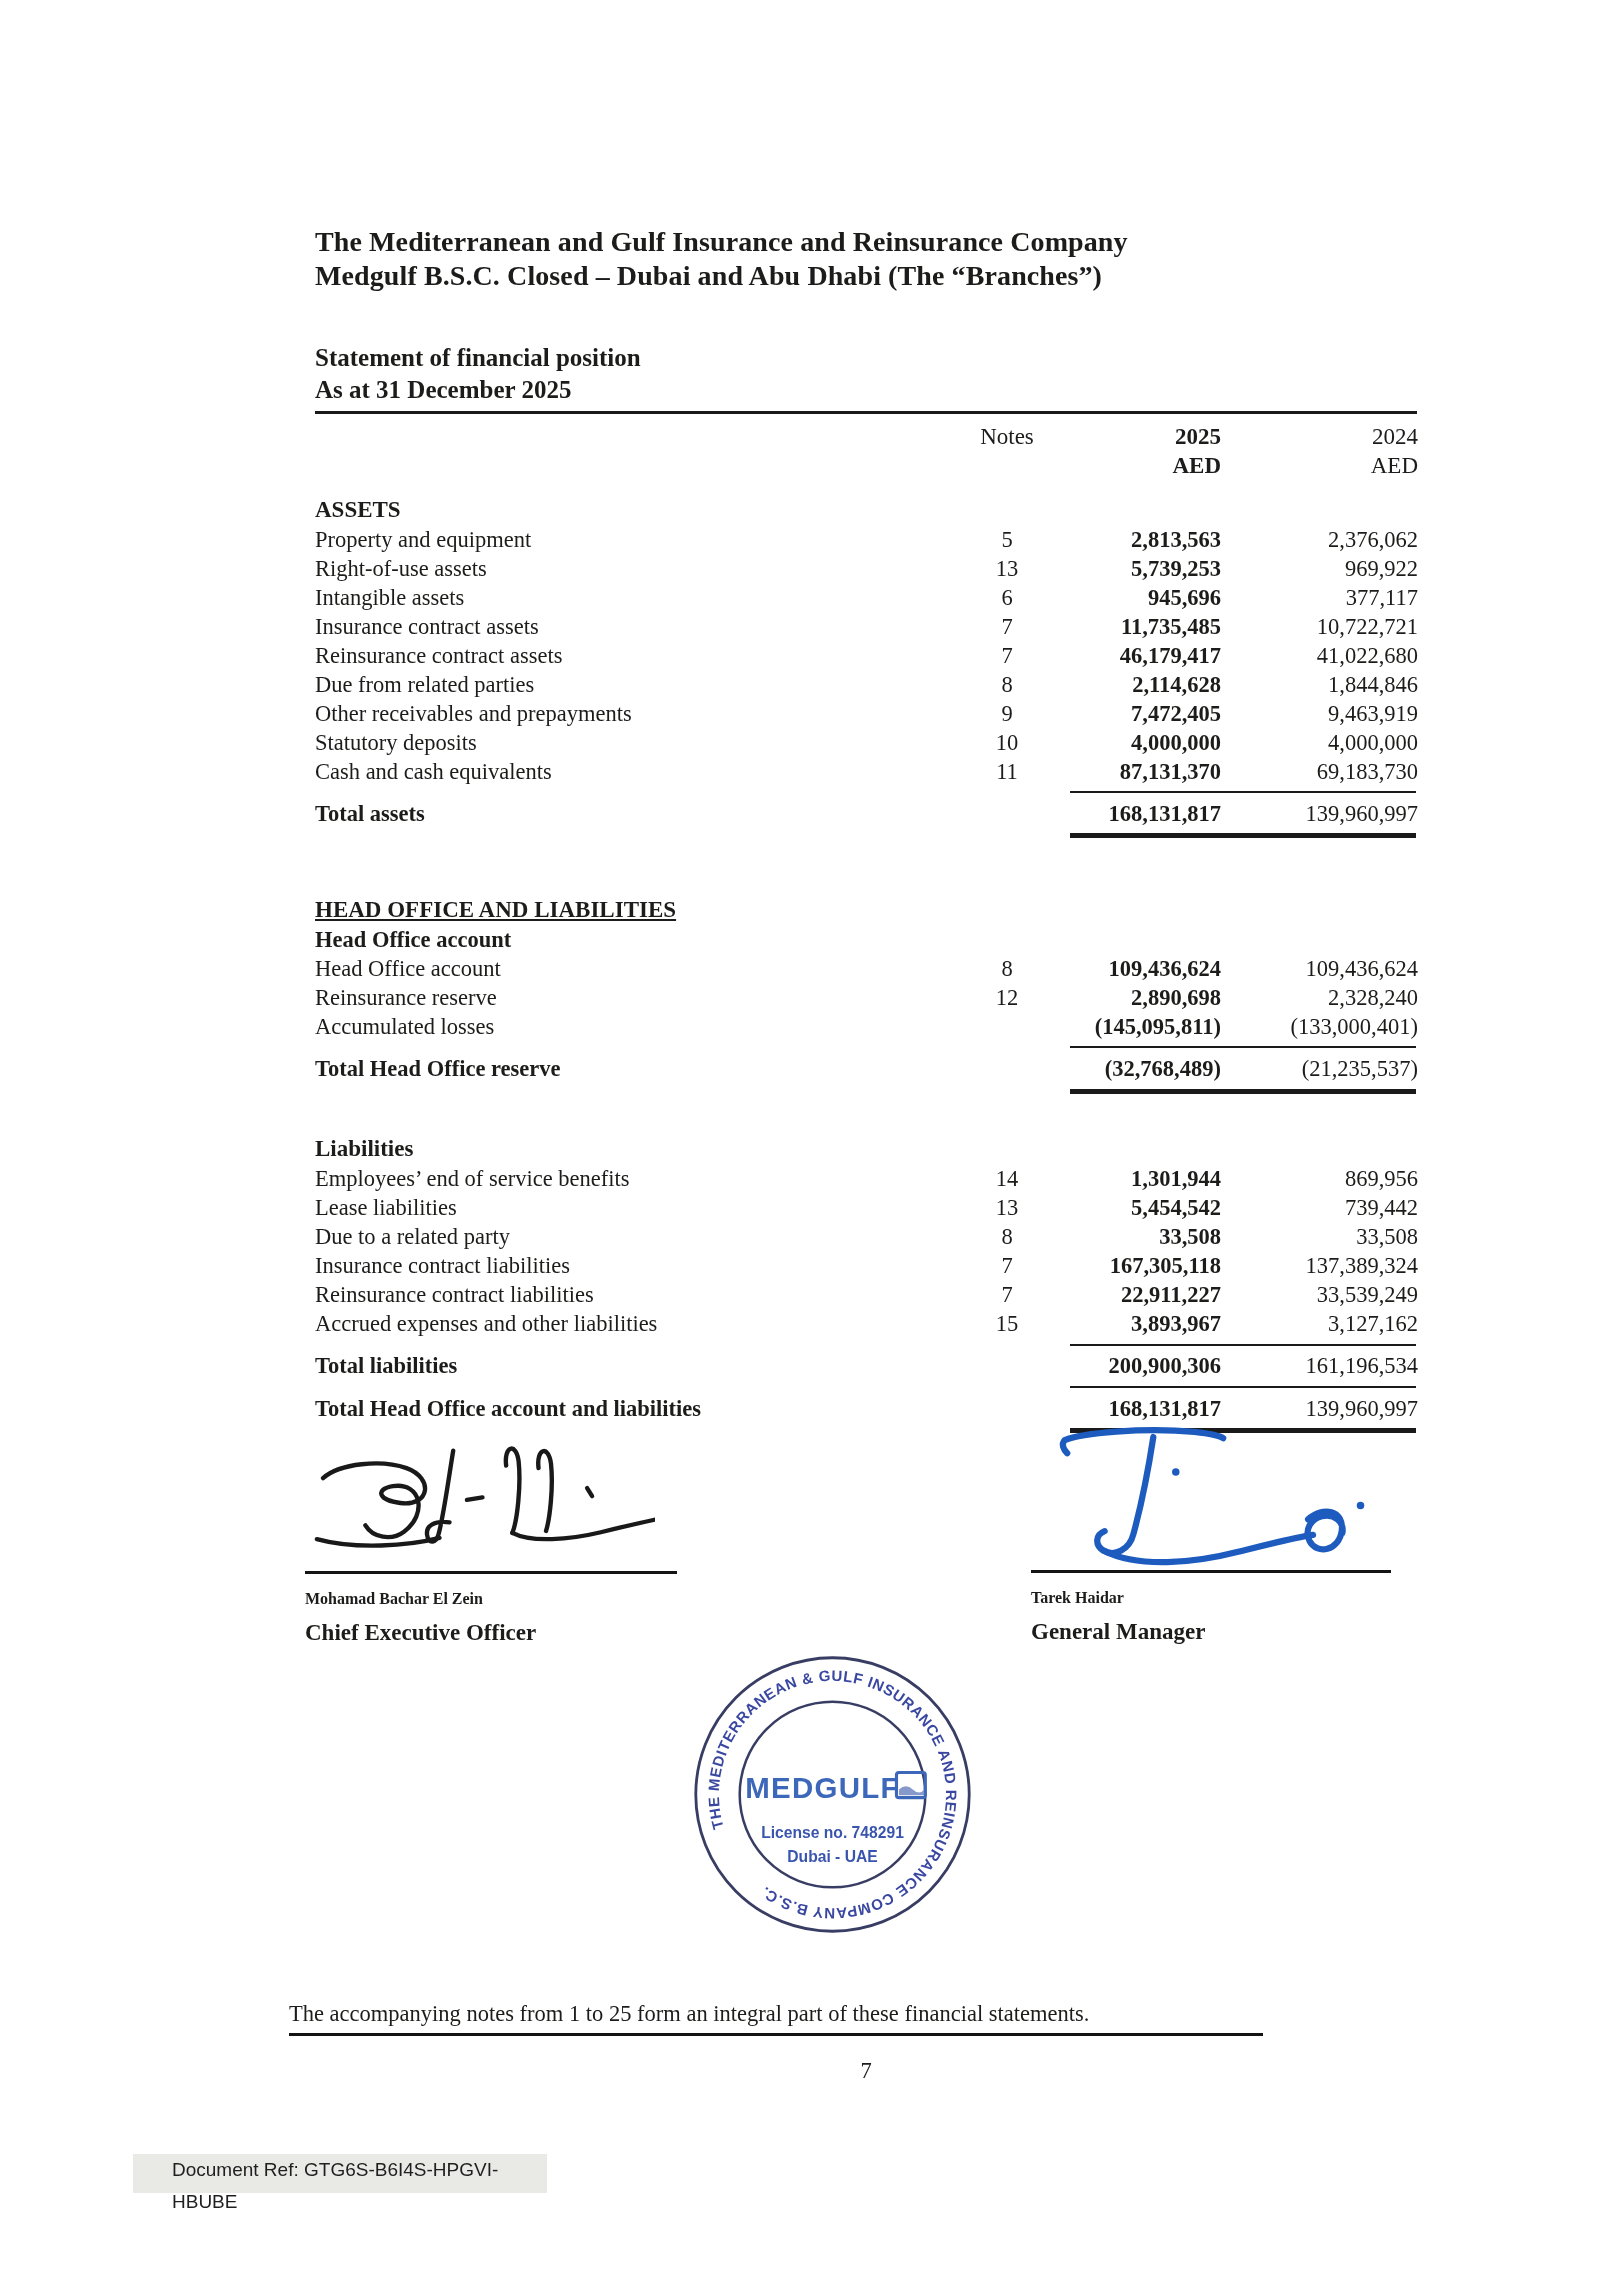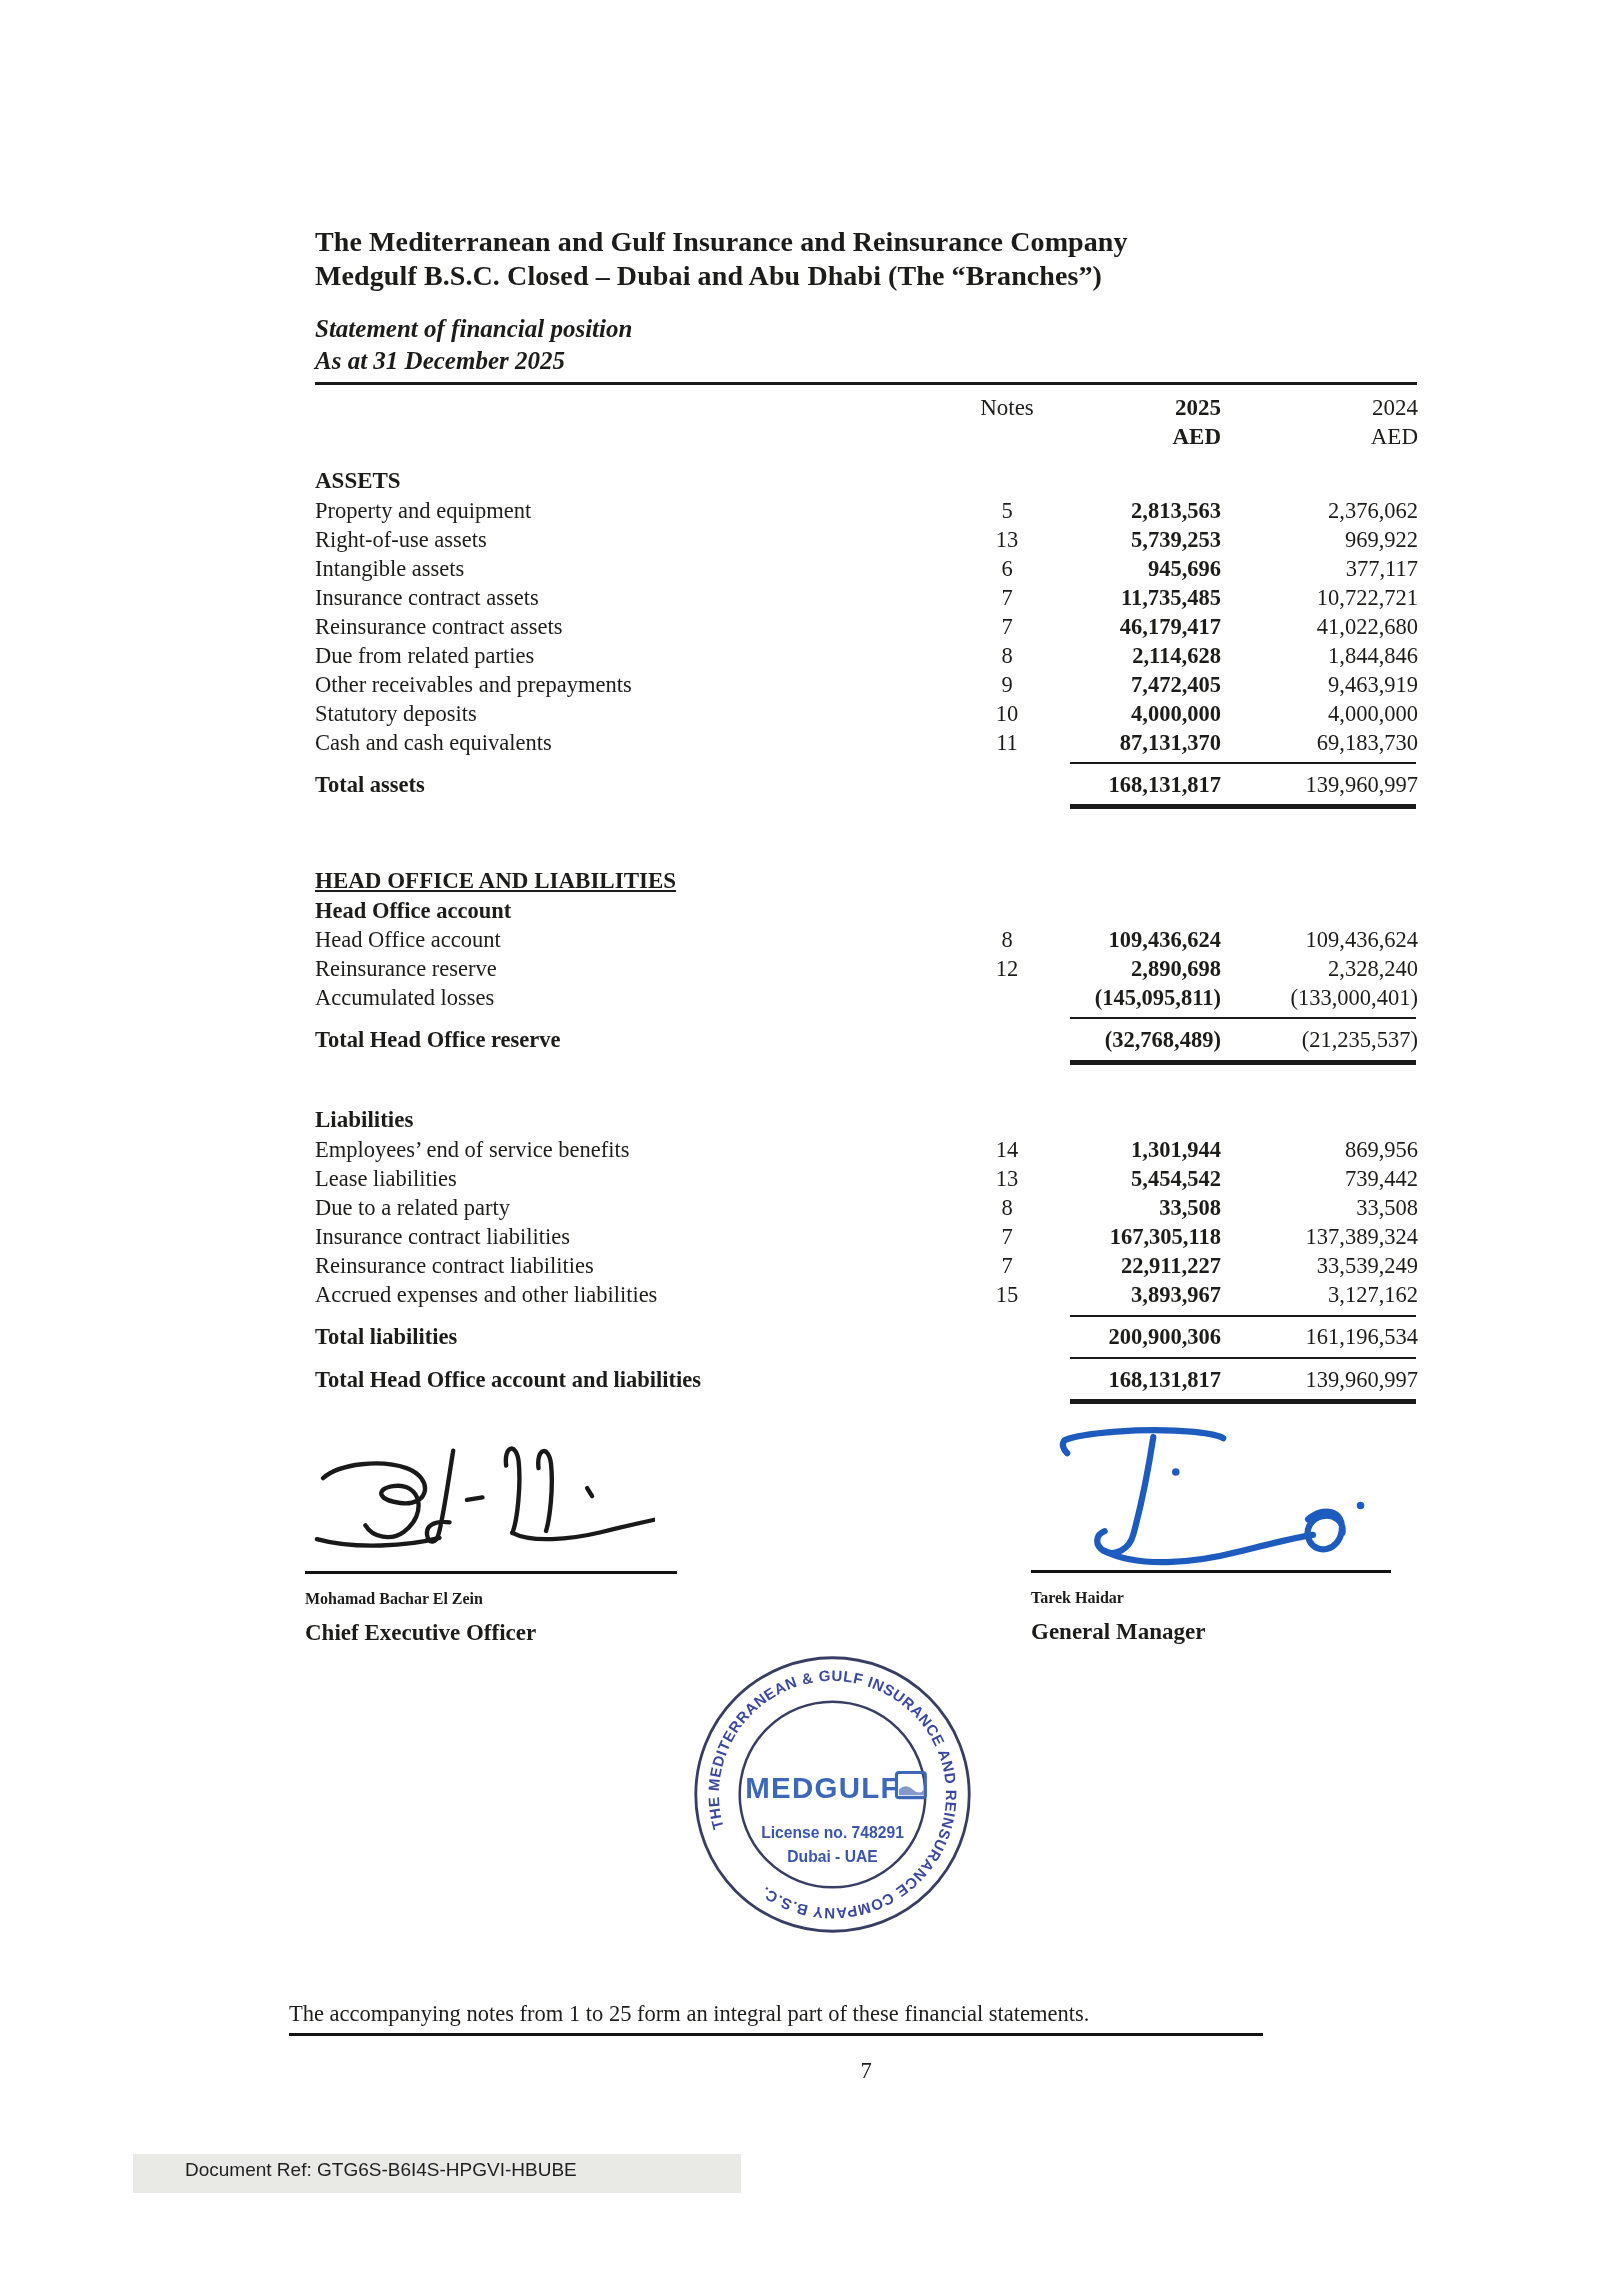--- a/index.html
+++ b/index.html
@@ -6,21 +6,21 @@
   .page{
     position:relative;
     width:1623px;height:2295px;
     background:#ffffff;
     font-family:"Liberation Serif", serif;
     color:#1c1c1a;
     overflow:hidden;
   }
   .content{width:1102px;margin-left:315px;padding-top:225px;}
   .company-title div{font-weight:bold;font-size:28px;line-height:34px;letter-spacing:0.1px;}
-  .doc-title{margin-top:20px;font-style:italic;}
+  .doc-title{margin-top:49px;}
   .doc-title div{font-weight:bold;font-size:25px;line-height:32px;}
   .top-rule{border-top:3.1px solid #191919;margin-top:5px;}
   
   .trow{display:grid;grid-template-columns:659px 66px 181px 197px;align-items:baseline;}
   .trow .c{font-size:22.5px;line-height:29px;white-space:nowrap;}
   .trow .note{text-align:center;}
   .trow .v25{text-align:right;font-weight:bold;}
   .trow .v24{text-align:right;}
   .hdr .c{font-size:23px;}
   .hdr .v25{font-weight:bold;}
@@ -38,21 +38,21 @@
   .sig-left{left:305px;top:1427px;width:372px;}
   .sig-right{left:1031px;top:1412px;width:360px;}
   .sigline{border-top:3.7px solid #141414;margin-bottom:7.5px;}
   .sig .name{font-weight:bold;font-size:16px;line-height:34px;}
   .sig .role{font-weight:bold;font-size:23px;line-height:34px;}
   
   .stamp{position:absolute;left:687px;top:1649px;width:291px;height:291px;opacity:0.93;}
   
   .footnote{position:absolute;left:289px;top:1999px;width:974px;font-size:22.5px;line-height:29px;padding-bottom:5px;border-bottom:3.7px solid #131313;}
   .pagenum{position:absolute;left:315px;top:2058px;width:1102px;text-align:center;font-size:22.5px;}
-  .docref{position:absolute;left:133px;top:2154px;width:608px;height:39px;background:#e9e9e6;box-sizing:border-box;padding-left:52px;font-family:"Liberation Sans", sans-serif;font-size:19px;line-height:32px;color:#1f1f1f;}
+  .docref{position:absolute;left:133px;top:2154px;width:414px;height:39px;background:#e9e9e6;box-sizing:border-box;padding-left:39px;font-family:"Liberation Sans", sans-serif;font-size:19px;line-height:32px;color:#1f1f1f;}
 </style>
 </head>
 <body>
 
 <div class="page">
   <div class="content">
 
     <div class="company-title">
       <div>The Mediterranean and Gulf Insurance and Reinsurance Company</div>
       <div>Medgulf B.S.C. Closed – Dubai and Abu Dhabi (The “Branches”)</div>

